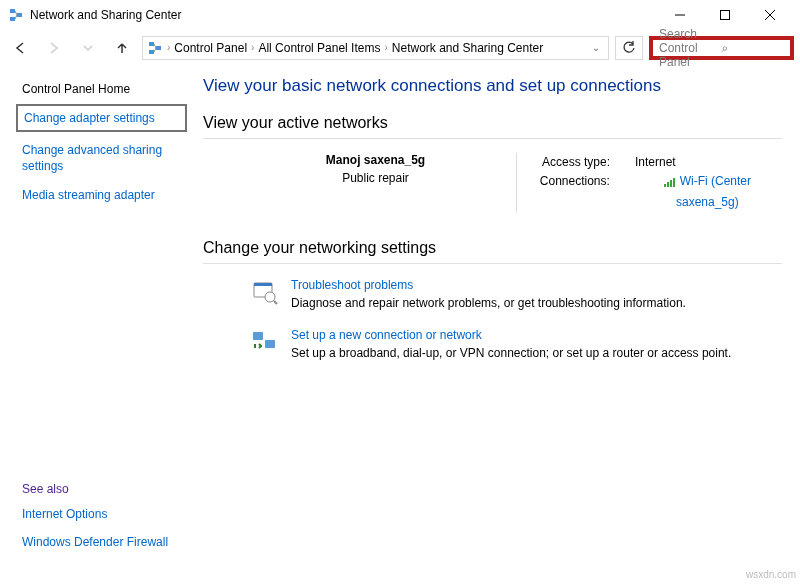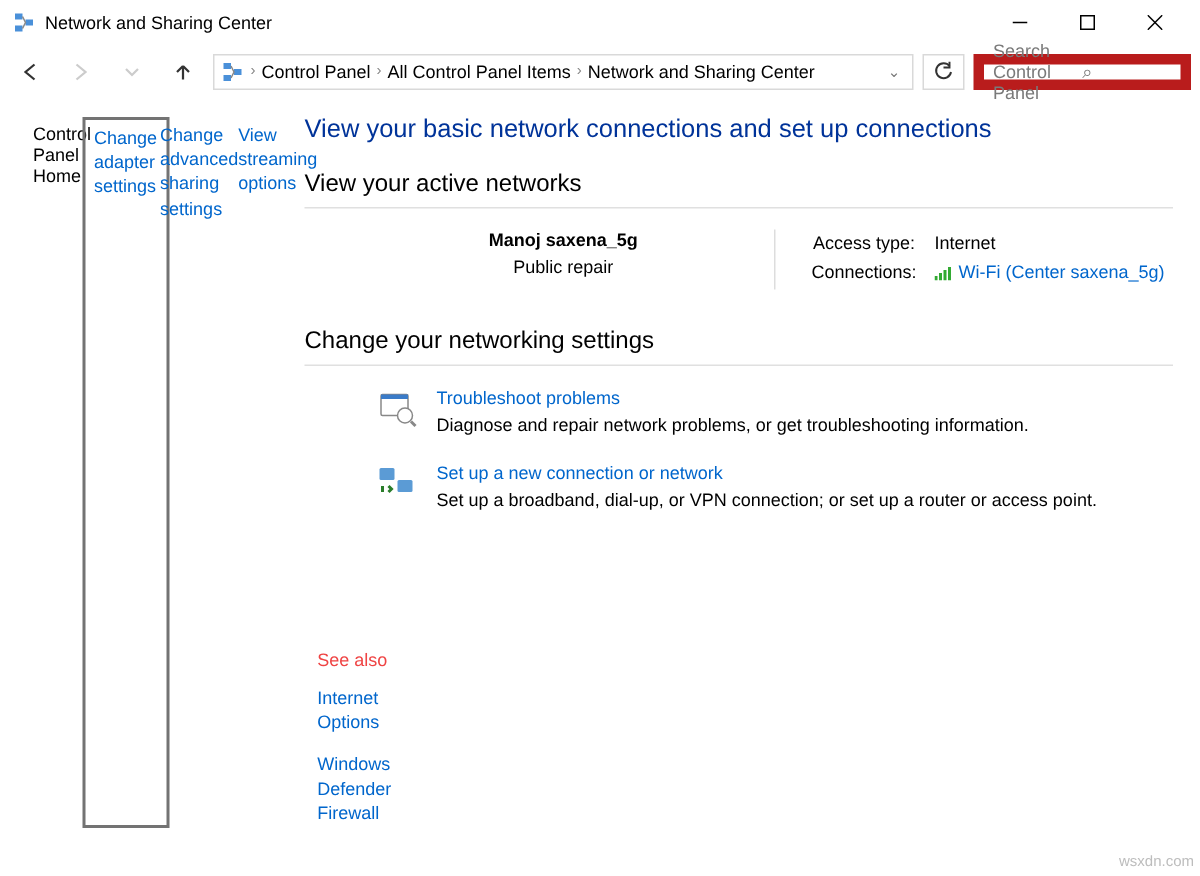--- a/index.html
+++ b/index.html
@@ -16,45 +16,45 @@
     .addressrow { height: 34px; display: flex; align-items: center; padding: 0 6px; gap: 6px; border-top: 1px solid #fff; }
     .navbtn { width: 28px; height: 24px; display:flex; align-items:center; justify-content:center; color:#555; }
     .navbtn.disabled { color: #bbb; }
     .addrbar { flex: 1; height: 24px; border: 1px solid #d9d9d9; display: flex; align-items: center; padding: 0 4px; gap: 4px; }
     .addrbar .icon16 { width: 16px; height: 16px; flex-shrink: 0; }
     .crumb { font-size: 12px; color: #000; }
     .chev { color: #888; font-size: 10px; }
     .addrbar .spacer { flex: 1; }
     .addr-drop { width: 16px; text-align: center; color:#777; font-size:10px; }
     .refreshbtn { width: 28px; height: 24px; border: 1px solid #d9d9d9; display:flex; align-items:center; justify-content:center; }
-    .searchbox { width: 145px; height: 24px; border: 7px solid #b91c1c; display:flex; align-items:center; padding: 0 6px; color:#7a7a7a; }
+    .searchbox { width: 145px; height: 24px; border: 4px solid #b91c1c; display:flex; align-items:center; padding: 0 6px; color:#7a7a7a; }
     .searchbox span { font-size: 12px; flex:1; }
     .searchicon { font-size: 12px; color:#7a7a7a; }
 
     
     .content { display: flex; height: calc(584px - 30px - 34px - 14px); }
-    .sidebar { width: 195px; padding: 18px 14px 8px 22px; font-size: 12px; display:flex; }
+    .sidebar { width: 195px; padding: 18px 14px 8px 22px; font-size: 12px; display:flex; flex-direction:column; }
     .sidebar .link { color: #0066cc; margin-bottom: 12px; cursor: pointer; line-height: 1.35; }
     .sidebar .plain { color: #000; margin-bottom: 12px; }
     .highlight-box { border: 2px solid #737373; padding: 4px 6px; margin: -4px -6px 10px -6px; }
     .sidebar .bottom { margin-top: auto; }
-    .seealso { color: #ef4444; margin-bottom: 10px; font-size: 12px; }
+    .seealso { color: #4c1d95; margin-bottom: 10px; font-size: 12px; }
 
     .main { flex: 1; padding: 12px 18px 8px 8px; }
     .page-title { color: #003399; font-size: 17px; font-weight: 400; margin-bottom: 18px; }
     .section-label { font-size: 16px; margin-bottom: 6px; }
     .hr { height: 1px; background: #e0e0e0; margin-bottom: 14px; }
 
     .activenet { display: flex; padding-left: 48px; margin-bottom: 26px; text-align: center; }
     .activenet-left { flex: 1; }
     .netname { font-weight: 700; font-size: 12px; margin-bottom: 4px; }
     .nettype { font-size: 12px; }
     .activenet-divider { width: 1px; background: #ddd; margin: 0 16px; align-self: stretch; }
     .activenet-right { flex: 1; font-size: 12px; line-height: 1.6; }
-    .kvrow { display: flex; gap: 4px; }
+    .kvrow { display: flex; gap: 16px; }
     .kvrow .k { width: 86px; }
     .kvrow .v { }
     .linktxt { color: #0066cc; cursor: pointer; }
     .signal { display:inline-block; vertical-align:-2px; margin-right:4px; }
 
     .settingitem { display: flex; padding-left: 48px; margin-bottom: 18px; gap: 12px; }
     .settingicon { width: 28px; height: 28px; flex-shrink:0; }
     .settingtext .t { color: #0066cc; font-size: 12px; margin-bottom: 4px; cursor:pointer; }
     .settingtext .d { font-size: 12px; color: #000; }
 
@@ -143,21 +143,21 @@
   </div>
 </div>
 
 <div class="content">
   <div class="sidebar">
     <div class="plain">Control Panel Home</div>
     <div class="highlight-box">
       <div class="link" style="margin-bottom:0">Change adapter settings</div>
     </div>
     <div class="link">Change advanced sharing settings</div>
-    <div class="link">View streaming options</div>
+    <div class="link">Media streaming adapter</div>
 
     <div class="bottom">
       <div class="seealso">See also</div>
       <div class="link">Internet Options</div>
       <div class="link">Windows Defender Firewall</div>
     </div>
   </div>
 
   <div class="main">
     <div class="page-title">View your basic network connections and set up connections</div>

